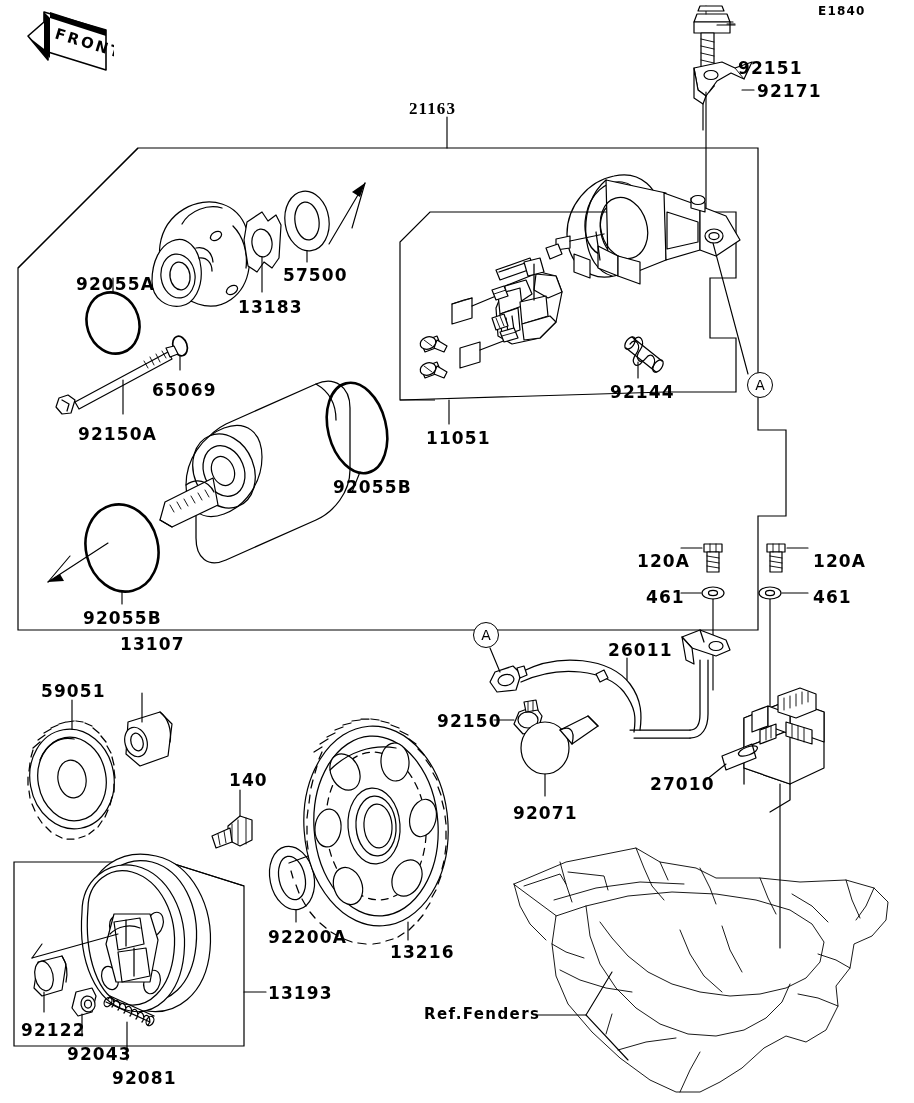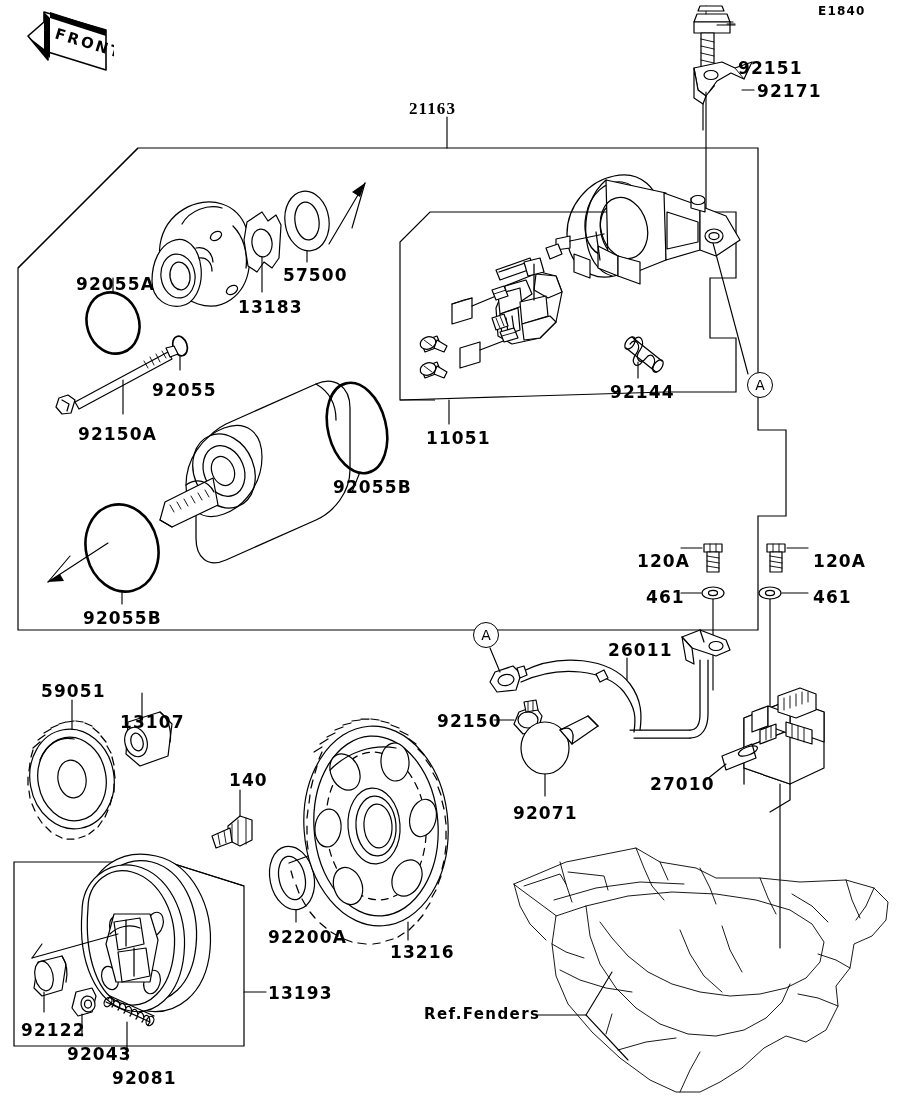--- a/index.html
+++ b/index.html
@@ -550,34 +550,34 @@
   <div class="amark" style="left:747px; top:372px;">A</div>
   <div class="amark" style="left:473px; top:622px;">A</div>
 
   <div id="labels">
       <div class="lbl" style="left: 409px; top: 100px; font-family: Liberation Serif, serif;">21163</div>
       <div class="lbl" style="left: 738px; top: 17px; margin-top: 43px;">92151</div>
       <div class="lbl" style="left: 757px; top: 83px;">92171</div>
       <div class="lbl" style="left: 76px; top: 276px;">92055A</div>
       <div class="lbl" style="left: 238px; top: 299px;">13183</div>
       <div class="lbl" style="left: 283px; top: 267px;">57500</div>
-      <div class="lbl" style="left: 152px; top: 382px;">92055</div>
+      <div class="lbl" style="left: 152px; top: 382px;">65069</div>
       <div class="lbl" style="left: 78px; top: 426px;">92150A</div>
       <div class="lbl" style="left: 333px; top: 479px;">92055B</div>
       <div class="lbl" style="left: 83px; top: 610px;">92055B</div>
       <div class="lbl" style="left: 426px; top: 430px;">11051</div>
       <div class="lbl" style="left: 610px; top: 384px;">92144</div>
       <div class="lbl" style="left: 637px; top: 553px;">120A</div>
       <div class="lbl" style="left: 813px; top: 553px;">120A</div>
       <div class="lbl" style="left: 646px; top: 589px;">461</div>
       <div class="lbl" style="left: 813px; top: 589px;">461</div>
       <div class="lbl" style="left: 608px; top: 642px;">26011</div>
       <div class="lbl" style="left: 650px; top: 776px;">27010</div>
       <div class="lbl" style="left: 41px; top: 683px;">59051</div>
-      <div class="lbl" style="left: 120px; top: 714px;">13107</div>
+      <div class="lbl" style="left: 120px; top: 636px;">13107</div>
       <div class="lbl" style="left: 229px; top: 772px;">140</div>
       <div class="lbl" style="left: 268px; top: 929px;">92200A</div>
       <div class="lbl" style="left: 437px; top: 713px;">92150</div>
       <div class="lbl" style="left: 513px; top: 805px;">92071</div>
       <div class="lbl" style="left: 390px; top: 944px; text-align: center;">13216</div>
       <div class="lbl" style="left: 268px; top: 985px;">13193</div>
       <div class="lbl" style="left: 21px; top: 1022px;">92122</div>
       <div class="lbl" style="left: 67px; top: 1046px;">92043</div>
       <div class="lbl" style="left: 112px; top: 1070px;">92081</div>
     </div>

